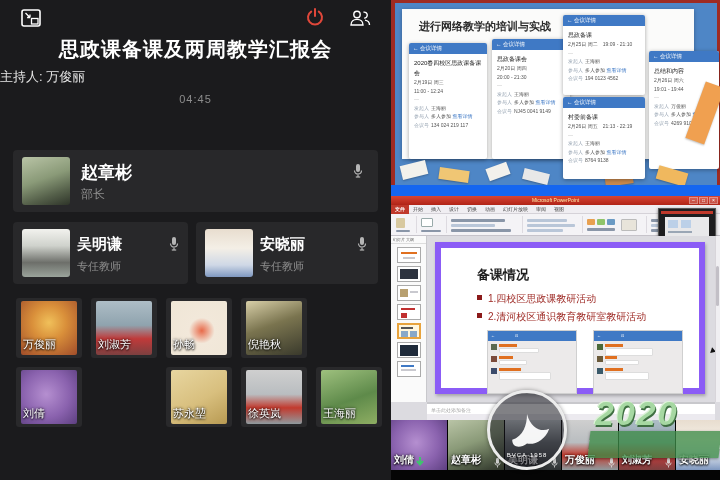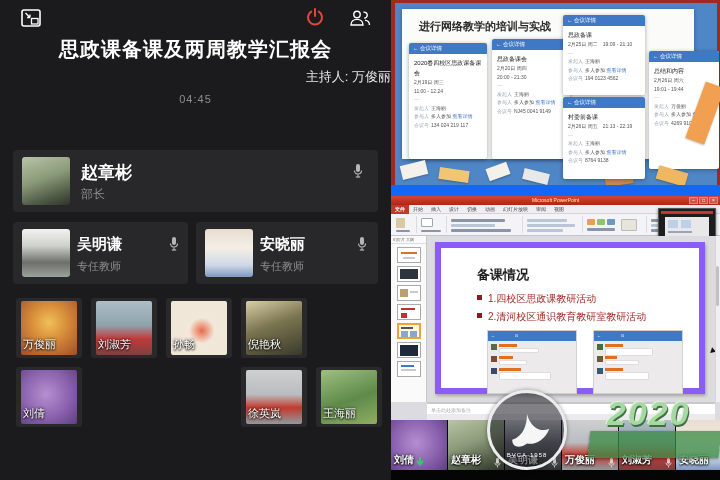--- a/index.html
+++ b/index.html
@@ -4,21 +4,21 @@
 <style>
   html,body{margin:0;padding:0;background:#000;}
   *{box-sizing:border-box;}
   .stage{position:relative;width:720px;height:480px;overflow:hidden;
          font-family:"Liberation Sans",sans-serif;background:#1b1b1d;}
   
   .left{position:absolute;left:0;top:0;width:391px;height:480px;background:#1b1b1d;}
   .icon-btn{position:absolute;}
   .mtg-title{position:absolute;left:0;top:36px;width:100%;text-align:center;
              color:#fff;font-size:20px;font-weight:bold;letter-spacing:1px;}
-  .mtg-host{position:absolute;left:0;top:68px;width:100%;text-align:right;color:#e6e6e6;font-size:13px;}
+  .mtg-host{position:absolute;left:0;top:68px;width:100%;text-align:left;color:#e6e6e6;font-size:13px;}
   .mtg-timer{position:absolute;left:0;top:93px;width:100%;text-align:center;color:#8d8d8d;font-size:11px;letter-spacing:1px;}
   .pcard{position:absolute;background:#28282a;border-radius:4px;}
   .pcard .avatar{position:absolute;left:9px;top:7px;width:48px;height:48px;border-radius:3px;}
   .pname{position:absolute;color:#fff;font-weight:bold;}
   .prole{position:absolute;color:#8f8f8f;}
   .mic{position:absolute;width:12px;height:16px;}
   .tile{position:absolute;width:66px;height:60px;background:#29292b;border-radius:3px;}
   .tile .tav{position:absolute;left:5px;top:3px;width:56px;height:54px;border-radius:2px;}
   .tile .tname{position:absolute;left:7px;bottom:6px;color:#fff;font-size:11px;
                text-shadow:0 1px 2px #000,0 0 3px #000;white-space:nowrap;}
@@ -107,21 +107,21 @@
              text-shadow:0 1px 2px #000,0 0 3px #000;white-space:nowrap;}
   .fs .fmic{position:absolute;right:2px;bottom:3px;width:9px;height:12px;opacity:.9;}
   .fs .garrow{position:absolute;left:24px;bottom:4px;width:10px;height:12px;}
   .black-bar{position:absolute;left:0;top:470px;width:329px;height:10px;background:#050505;}
   
   .emblem{position:absolute;left:96px;top:390px;width:80px;height:80px;border-radius:50%;
           background:rgba(25,25,32,.55);border:3px solid #ececec;box-shadow:0 0 4px rgba(0,0,0,.4);}
   .emblem .etext{position:absolute;left:0;bottom:9px;width:100%;text-align:center;color:#fff;
                  font-size:6px;letter-spacing:1px;}
   .wm-year{position:absolute;left:204px;top:394px;font-size:34px;font-weight:bold;font-style:italic;
-           color:#a6d8a2;text-shadow:1px 2px 0 #3f6f42,-1px -1px 0 #ddf2d8;letter-spacing:2px;margin-left:12px;}
+           color:#a6d8a2;text-shadow:1px 2px 0 #3f6f42,-1px -1px 0 #ddf2d8;letter-spacing:2px;}
   .wm-banner{position:absolute;left:198px;top:431px;width:131px;height:27px;
              background:rgba(62,140,72,.78);transform:skewX(-6deg);box-shadow:0 1px 3px rgba(0,0,0,.4);}
   .wm-news{position:absolute;left:206px;top:434px;font-size:17px;font-weight:bold;font-style:italic;
            color:#f2ecbc;text-shadow:1px 1px 1px #1d3a20;letter-spacing:1px;}
 </style>
 </head>
 <body>
 
 <div class="stage">
 
@@ -208,20 +208,24 @@
       <span class="tname">倪艳秋</span>
     </div>
     <div class="tile" style="left:166px;top:298px;">
       <div class="tav av-sc"></div>
       <span class="tname">孙畅</span>
     </div>
 
     <div class="tile" style="left:16px;top:367px;">
       <div class="tav av-lq"></div>
       <span class="tname">刘倩</span>
+    </div>
+    <div class="tile" style="left:166px;top:367px;">
+      <div class="tav av-syk"></div>
+      <span class="tname">苏永堃</span>
     </div>
     <div class="tile" style="left:241px;top:367px;">
       <div class="tav av-xyl"></div>
       <span class="tname">徐英岚</span>
     </div>
     <div class="tile" style="left:316px;top:367px;">
       <div class="tav av-whl"></div>
       <span class="tname">王海丽</span>
     </div>
   </div>

